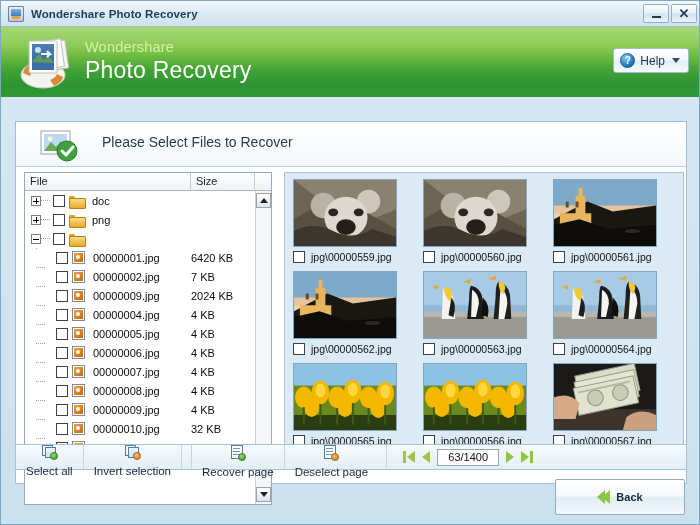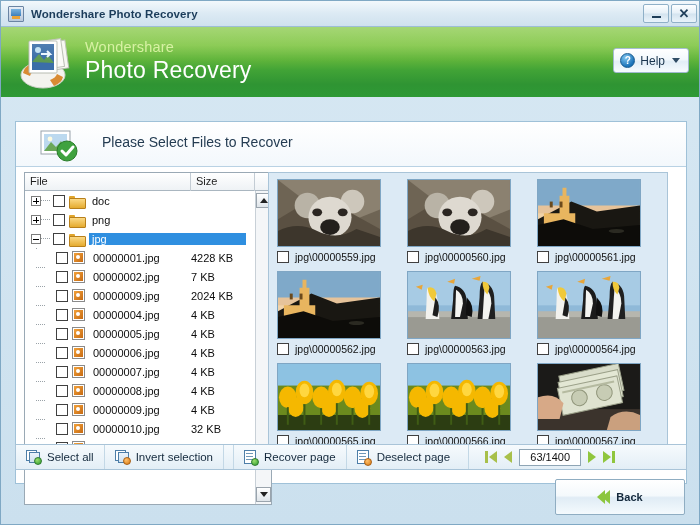--- a/index.html
+++ b/index.html
@@ -203,21 +203,21 @@
     border: 1px solid #9aa4ad;
     display:flex; align-items:center; justify-content:center;
   }
   .sb-btn.up { top: 2px; }
   .sb-btn.down { bottom: 2px; }
   .sb-arrow-up { width:0;height:0;border-left:4px solid transparent;border-right:4px solid transparent;border-bottom:5px solid #222;}
   .sb-arrow-down { width:0;height:0;border-left:4px solid transparent;border-right:4px solid transparent;border-top:5px solid #222;}
 
   
   #thumb-panel {
-    position: absolute; left: 252px; top: 50px; width: 400px; height: 285px;
+    position: absolute; left: 268px; top: 50px; width: 400px; height: 285px;
     background: #dceaf5;
     border: 1px solid #a9c4d8;
     padding: 6px 0 0 8px;
     display: flex; flex-wrap: wrap; align-content: flex-start;
   }
   .thumb {
     width: 126px; margin: 0 4px 4px 0;
   }
   .thumb-img {
     width: 104px; height: 68px; border: 1px solid #7fa6c4; overflow: hidden; position: relative;
@@ -232,20 +232,21 @@
   #toolbar {
     position: absolute; left: 14px; top: 443px; width: 672px; height: 26px;
     background: linear-gradient(180deg,#f6fafd 0%,#e3eef6 100%);
     border: 1px solid #a9c4d8;
     display: flex; align-items: center;
   }
   .tbtn {
     display: flex; align-items: center; gap: 6px;
     height: 24px; padding: 0 10px; font-size: 11.5px; color: #14293c;
     border-right: 1px solid #c3d8e6;
+    flex-direction: column;
   }
   .tbtn.nobord { border-right: none; }
   .tb-gap { width: 10px; height: 24px; border-right: 1px solid #c3d8e6; }
   .ic-sheet {
     width: 15px; height: 14px; position: relative; flex: 0 0 auto;
   }
   .ic-sheet .pg1 { position:absolute; left:0; top:0; width:11px; height:11px; background:#fff; border:1px solid #4d7ea8;}
   .ic-sheet .pg2 { position:absolute; left:3px; top:2px; width:11px; height:11px;
      background: linear-gradient(180deg,#eaf3fb,#cfe2f1); border:1px solid #4d7ea8;}
   .ic-badge { position:absolute; right:-1px; bottom:-1px; width:8px;height:8px;border-radius:50%;
@@ -362,28 +363,27 @@
             <span class="dots"></span>
             <span class="cbox"></span>
             <span class="folder"></span>
             <span class="tlabel">png</span>
           </div>
           <div class="trow sel">
             <span class="expander "></span>
             <span class="dots"></span>
             <span class="cbox"></span>
             <span class="folder"></span>
-            <span class="tlabel" style="background: rgb(47, 143, 224); color: rgb(255, 255, 255); padding-right: 139px;">jpg</span>
           </div>
           <div class="trow">
             <span class="indent"></span>
             <span class="cbox"></span>
             <span class="fileicon"></span>
             <span class="tlabel">00000001.jpg</span>
-            <span class="tsize">4228 KB</span>
+            <span class="tsize">6420 KB</span>
           </div>
           <div class="trow">
             <span class="indent"></span>
             <span class="cbox"></span>
             <span class="fileicon"></span>
             <span class="tlabel">00000002.jpg</span>
             <span class="tsize">7 KB</span>
           </div>
           <div class="trow">
             <span class="indent"></span>

